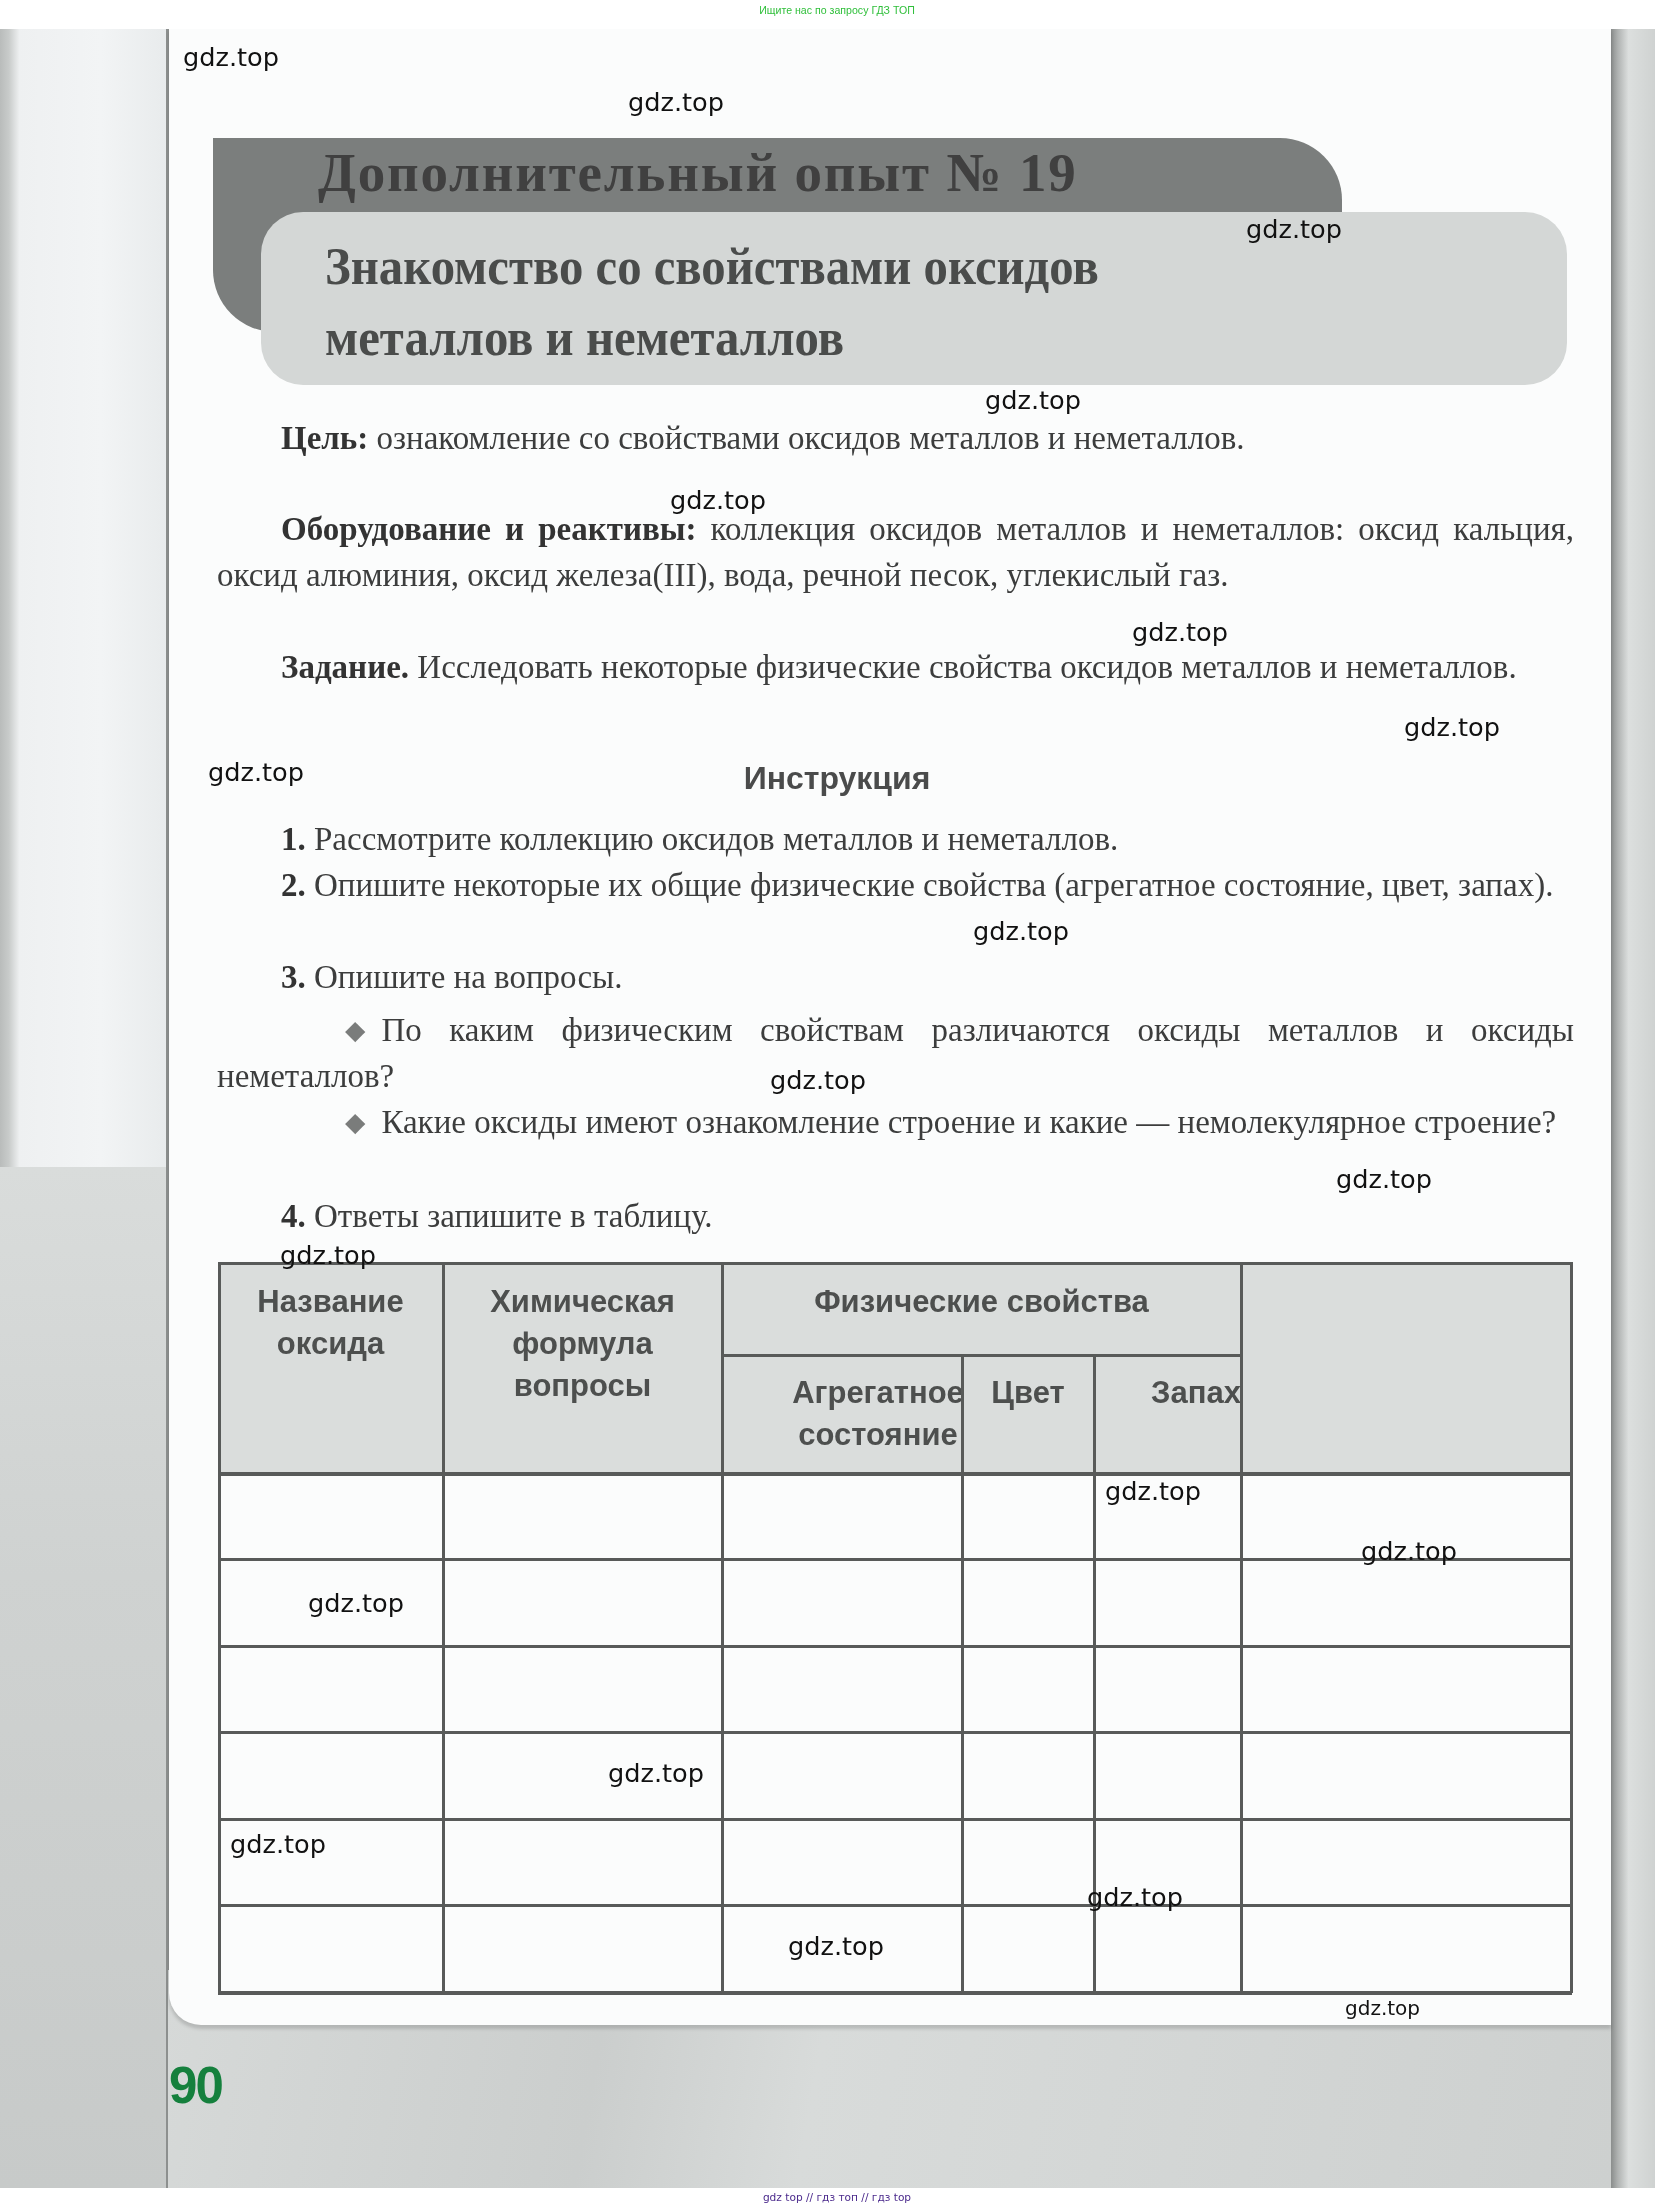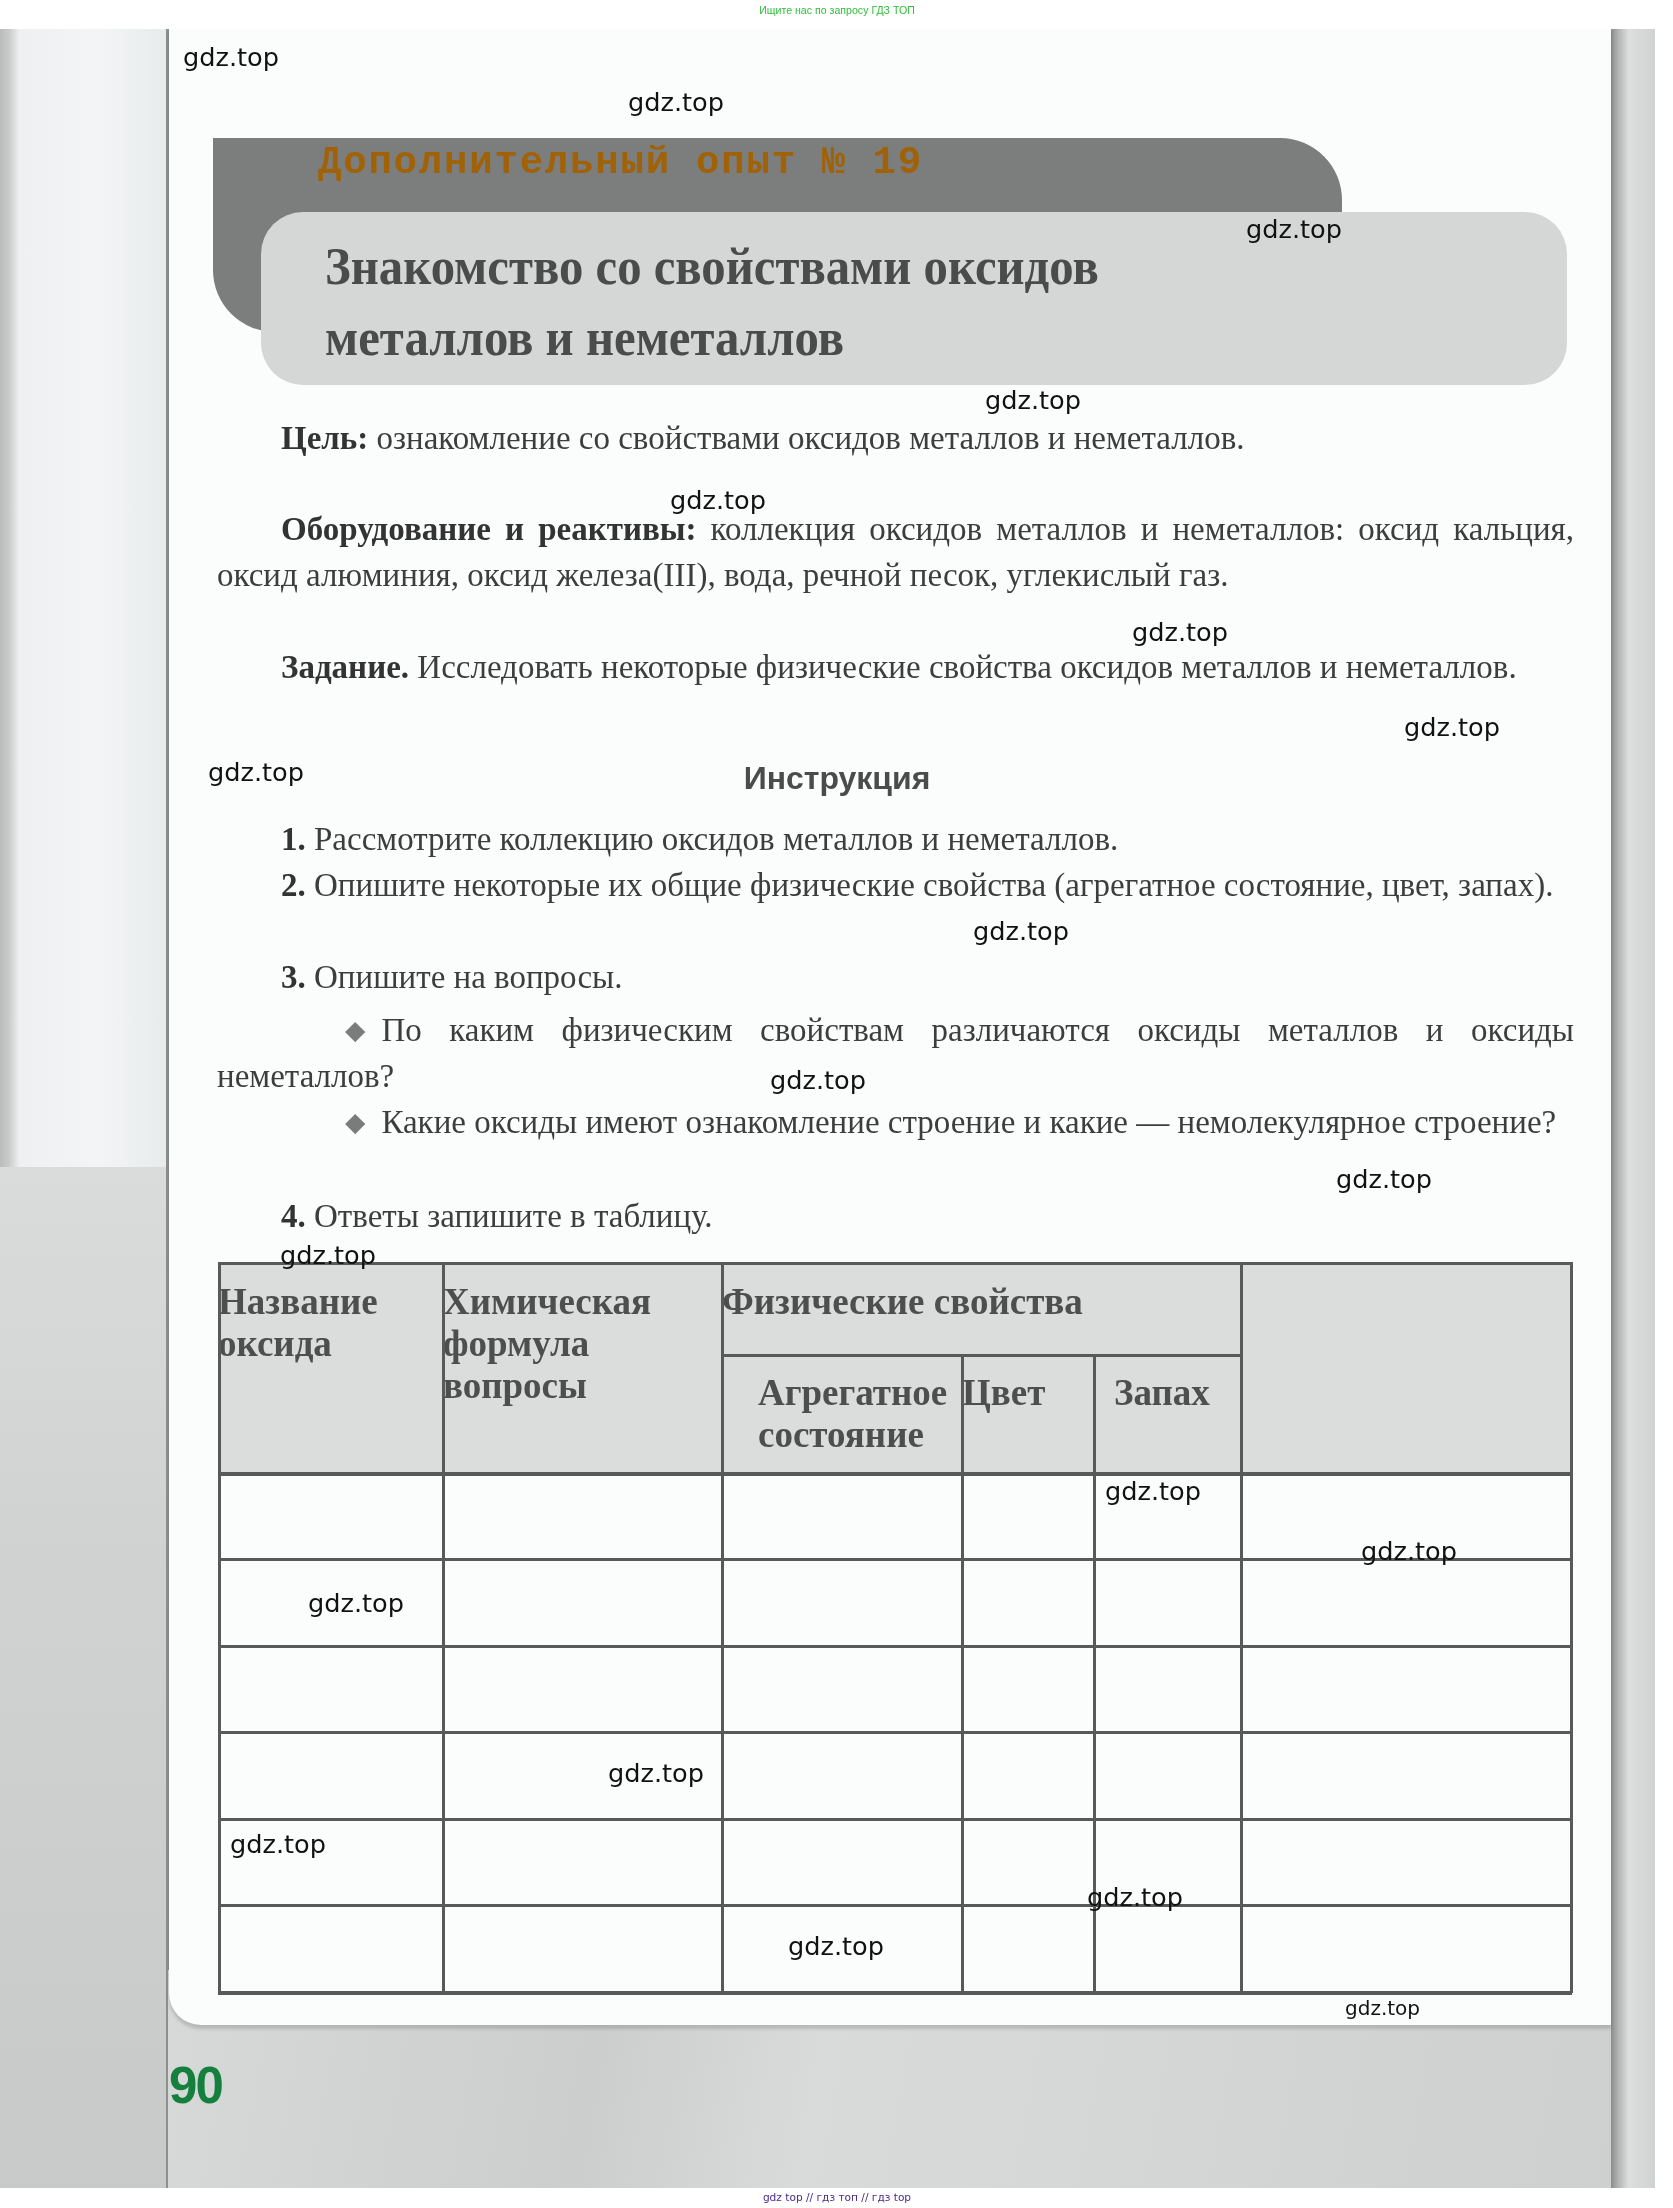--- a/index.html
+++ b/index.html
@@ -6,33 +6,33 @@
   body { width:1674px; height:2208px; position:relative; background:#ffffff; overflow:hidden; font-family:"Liberation Serif", serif; }
   .top-caption { position:absolute; left:0; width:1674px; top:3.5px; text-align:center; font-family:"Liberation Sans", sans-serif; font-size:10.6px; color:#2fbf3a; }
   .scan { position:absolute; left:0; top:29px; width:1655px; height:2159px; background:#d3d6d5; }
   .left-strip { position:absolute; left:0; top:0; width:168px; height:100%; background:linear-gradient(90deg,#b9bcbb 0,#c8cbca 8.8px,#eef0f1 19.4px,#f2f4f5 60%,#e8ebec 100%); }
   .left-strip-lower { position:absolute; left:0; top:1138px; width:168px; height:1021px; background:linear-gradient(180deg,#d9dcdb 0,#cfd2d1 40%,#c7cac9 100%); }
   .left-strip-edge { position:absolute; left:166px; top:0; width:3.5px; height:100%; background:#8d908f; }
   .right-strip { position:absolute; left:1611px; top:0; width:44px; height:100%; background:linear-gradient(90deg,#8a8d8c 0,#b0b3b2 7px,#dcdfde 17.6px,#cfd2d1 100%); }
   .bottom-gray { position:absolute; left:168px; top:1941px; width:1443px; height:218px; background:linear-gradient(100deg,#d6d9d8 0,#cbcecd 30%,#d8dbda 45%,#cdd0cf 100%); }
   .page { position:absolute; left:169px; top:29px; width:1442px; height:1996px; background:#fbfcfc; border-bottom-left-radius:32px; box-shadow:0 3.5px 3.5px rgba(0,0,0,0.15); }
   .title-dark { position:absolute; left:213px; top:138px; width:1129px; height:194px; background:#7b7e7d; border-top-right-radius:62px; border-bottom-left-radius:62px; }
-  .title-main { position:absolute; left:318px; top:141px; font-family:Liberation Mono, monospace; font-weight:bold; font-size:39px; color:#a16207; letter-spacing:1.8px; white-space:nowrap; }
+  .title-main { position:absolute; left:318px; top:141px; font-family:Liberation Serif, serif; font-weight:bold; font-size:55px; color:#404040; letter-spacing:1.8px; white-space:nowrap; }
   .title-light { position:absolute; left:261px; top:212px; width:1306px; height:173px; background:#d4d7d6; border-radius:42px; }
   .subtitle { position:absolute; left:325px; top:231px; font-family:"Liberation Serif", serif; font-weight:bold; font-size:53px; line-height:71px; color:#4a4c4b; transform:scaleX(0.92); transform-origin:left top; white-space:nowrap; }
   .para { position:absolute; left:217px; width:1357px; font-size:33px; line-height:46px; color:#3c3d3d; text-align:justify; }
   .para b { color:#333; }
   .indent { text-indent:64px; }
   .instr-heading { position:absolute; left:0; width:1674px; top:760px; text-align:center; font-family:"Liberation Sans", sans-serif; font-weight:bold; font-size:32px; color:#4a4b4b; }
   .diamond { display:inline-block; color:#7a7c7b; font-size:26.5px; margin-right:16px; vertical-align:1.8px; }
   .tbl { position:absolute; left:218px; top:1262px; width:1354px; height:730px; }
   .hdr-bg { position:absolute; left:0; top:0; width:100%; height:212px; background:#dadddc; }
   .hl { position:absolute; height:2.6px; background:#585a59; }
   .vl { position:absolute; width:2.6px; background:#585a59; }
-  .hcell { position:absolute; text-align:left; font-size:37px; line-height:42px; font-weight:bold; color:#4d4f4e; font-family:Liberation Serif, serif; }
+  .hcell { position:absolute; text-align:center; font-size:31px; line-height:42px; font-weight:bold; color:#4d4f4e; font-family:Liberation Sans, sans-serif; }
   .wm { position:absolute; font-family:"DejaVu Sans", sans-serif; font-size:25.6px; color:#111; white-space:nowrap; }
   .wm.small { font-size:20px; }
   .page-number { position:absolute; left:169px; top:2056px; font-family:"Liberation Sans", sans-serif; font-weight:bold; font-size:51px; color:#15803d; letter-spacing:-1.8px; }
   .footer { position:absolute; left:0; width:1674px; top:2191px; text-align:center; font-family:"DejaVu Sans", sans-serif; font-size:10.6px; color:#4b2a8c; }
 </style>
 </head>
 <body>
 
 <div class="top-caption">Ищите нас по запросу ГДЗ ТОП</div>
 

